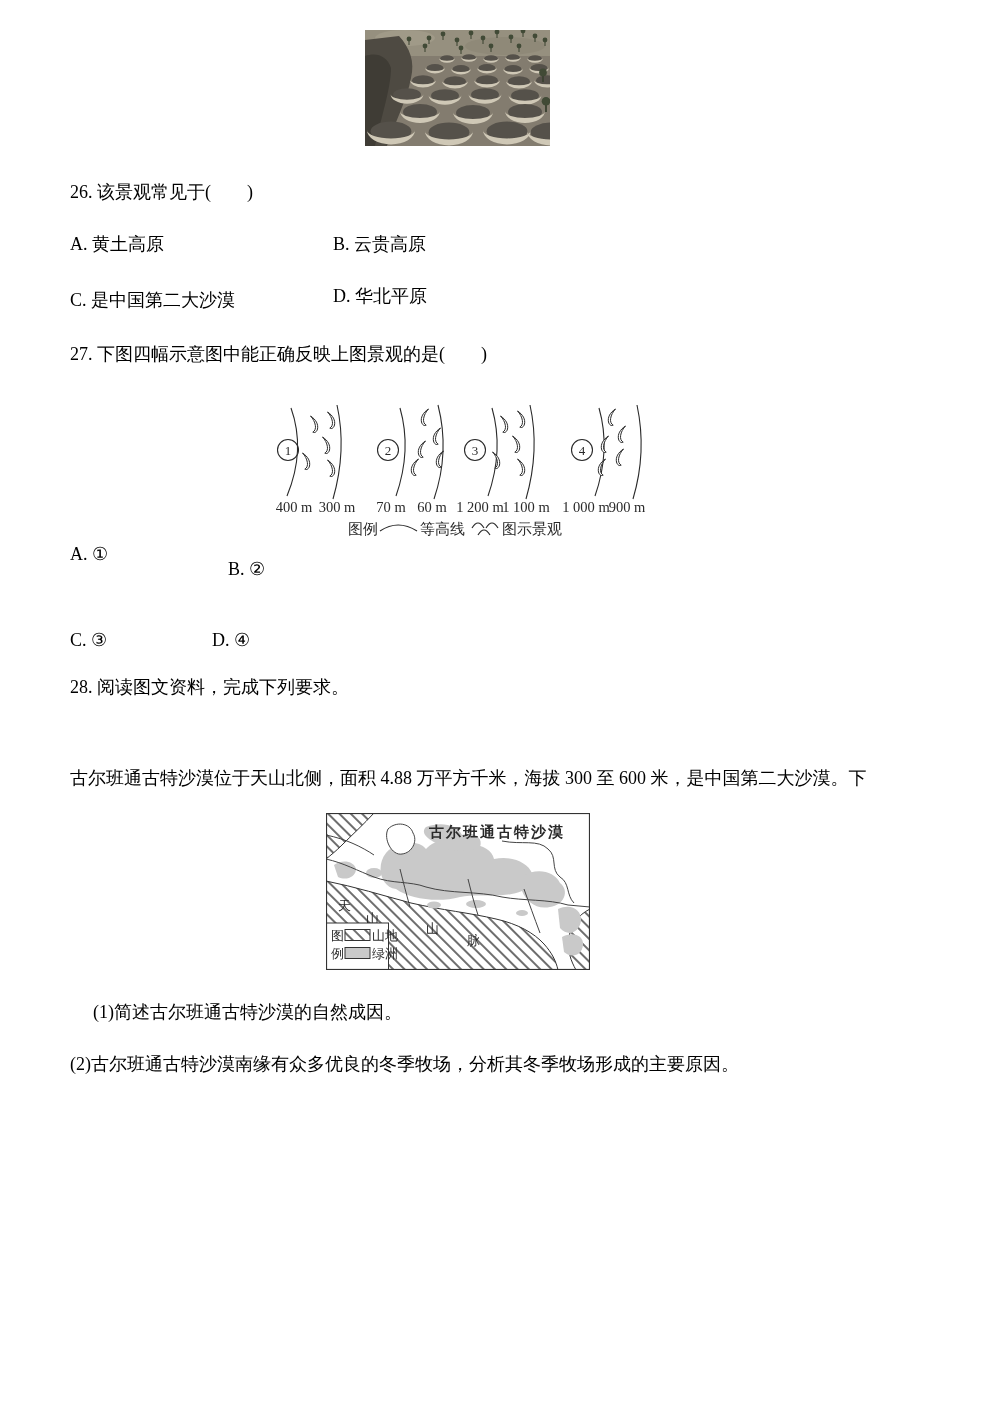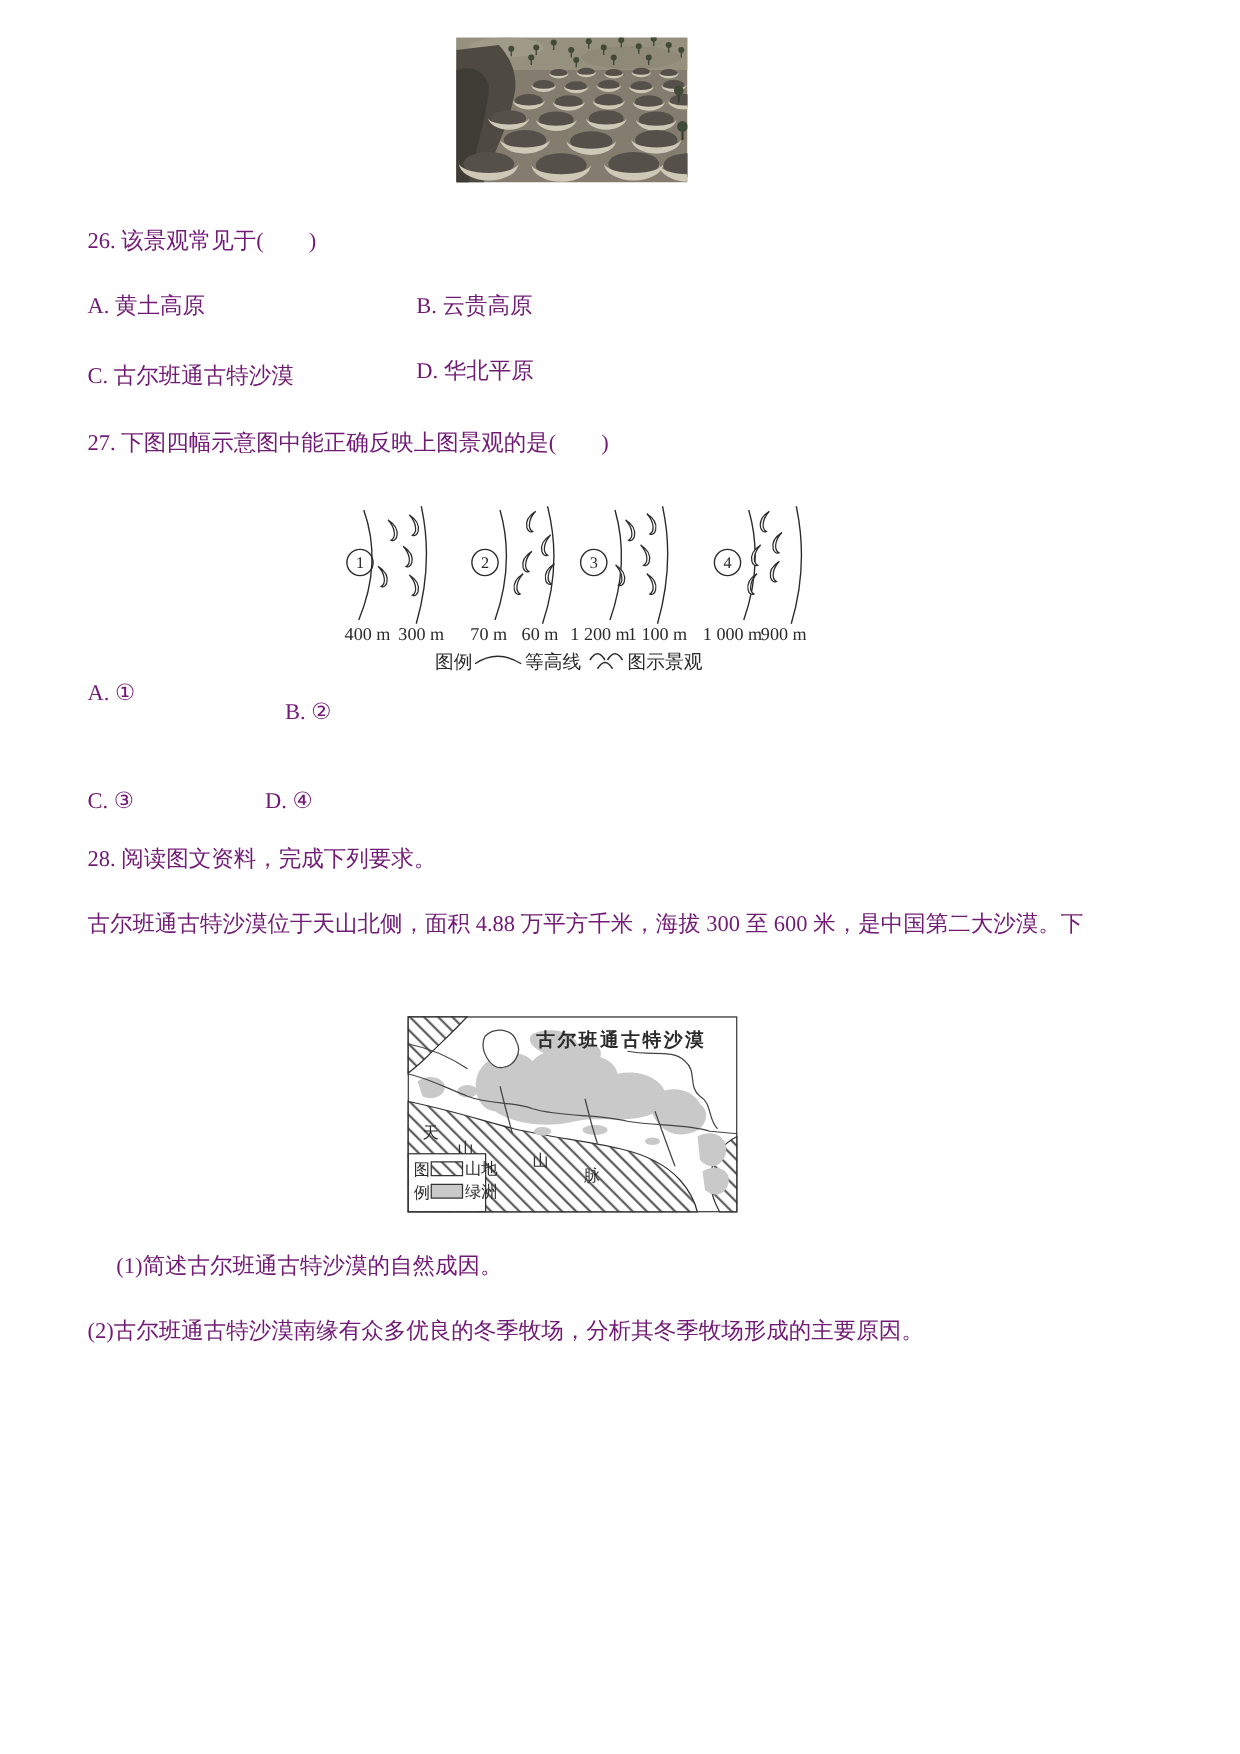--- a/index.html
+++ b/index.html
@@ -1,19 +1,19 @@
 <!DOCTYPE html>
 <html><head>
 <meta charset="utf-8">
 <style>
   html,body{margin:0;padding:0;background:#ffffff;}
   .page{
     position:relative;width:992px;height:1403px;background:#ffffff;
     font-family:"Liberation Serif","DejaVu Serif",serif;
-    color:#701a75;font-size:18px;overflow:hidden;
+    color:#000000;font-size:18px;overflow:hidden;
   }
   .t{position:absolute;white-space:pre;line-height:24px;}
   svg text{font-family:"Liberation Serif","DejaVu Serif",serif;fill:#2a2a2a;}
 </style>
 </head>
 <body>
 
 <div class="page">
 
   <svg style="position:absolute;left:365px;top:30px;" width="185" height="116" viewBox="0 0 185 116">
@@ -78,21 +78,21 @@
         <use href="#shrub" transform="translate(154,22)"></use>
       <use href="#shrub" transform="translate(44,15)"></use>
       <use href="#shrub" transform="translate(178,52) scale(1.6)"></use>
       <use href="#shrub" transform="translate(181,82) scale(1.8)"></use>
     </g>
   </svg>
 
   <div class="t" style="left:70px;top:180px;">26. 该景观常见于(　　)</div>
   <div class="t" style="left:70px;top:232px;">A. 黄土高原</div>
   <div class="t" style="left:333px;top:232px;font-family:Liberation Serif, serif;">B. 云贵高原</div>
-  <div class="t" style="left:70px;top:288px;">C. 古尔班通古特沙漠</div>
+  <div class="t" style="left:70px;top:288px;">C. 是中国第二大沙漠</div>
   <div class="t" style="left:333px;top:284px;">D. 华北平原</div>
 
   <div class="t" style="left:70px;top:342px;">27. 下图四幅示意图中能正确反映上图景观的是(　　)</div>
 
   <svg style="position:absolute;left:260px;top:402px;" width="405" height="142" viewBox="0 0 405 142">
     <defs>
       <path id="cresL" d="M8.5,0 C3,3.5 0.5,8.5 1.5,13 C2.2,15.8 4.2,17.3 6.2,16.2 C4,15 3.2,12.4 3.6,9.6 C4.1,6 6,2.6 8.5,0 Z" fill="#ffffff" stroke="#2a2a2a" stroke-width="1"></path>
       <path id="cresR" d="M0.5,0 C6,3.5 8.5,8.5 7.5,13 C6.8,15.8 4.8,17.3 2.8,16.2 C5,15 5.8,12.4 5.4,9.6 C4.9,6 3,2.6 0.5,0 Z" fill="#ffffff" stroke="#2a2a2a" stroke-width="1"></path>
     </defs>
 
@@ -164,21 +164,21 @@
       <text x="242" y="132" font-size="15">图示景观</text>
     </g>
   </svg>
 
   <div class="t" style="left:70px;top:542px;">A. ①</div>
   <div class="t" style="left:212px;top:557px;margin-left:16px;">B. ②</div>
   <div class="t" style="left:70px;top:628px;">C. ③</div>
   <div class="t" style="left:212px;top:628px;">D. ④</div>
 
   <div class="t" style="left:70px;top:675px;">28. 阅读图文资料，完成下列要求。</div>
-  <div class="t" style="left:70px;top:727px;">古尔班通古特沙漠位于天山北侧，面积 4.88 万平方千米，海拔 300 至 600 米，是中国第二大沙漠。下</div>
+  <div class="t" style="left:70px;top:766px;">古尔班通古特沙漠位于天山北侧，面积 4.88 万平方千米，海拔 300 至 600 米，是中国第二大沙漠。下</div>
 
   <svg style="position:absolute;left:326px;top:813px;" width="264" height="157" viewBox="0 0 264 157">
     <defs>
       <pattern id="hatch" patternUnits="userSpaceOnUse" width="8" height="8" patternTransform="rotate(-45)">
         <rect width="8" height="8" fill="#ffffff"></rect>
         <line x1="1" y1="0" x2="1" y2="8" stroke="#4a4a4a" stroke-width="1.6"></line>
       </pattern>
     </defs>
 
     <g stroke="#333333" stroke-width="1">

